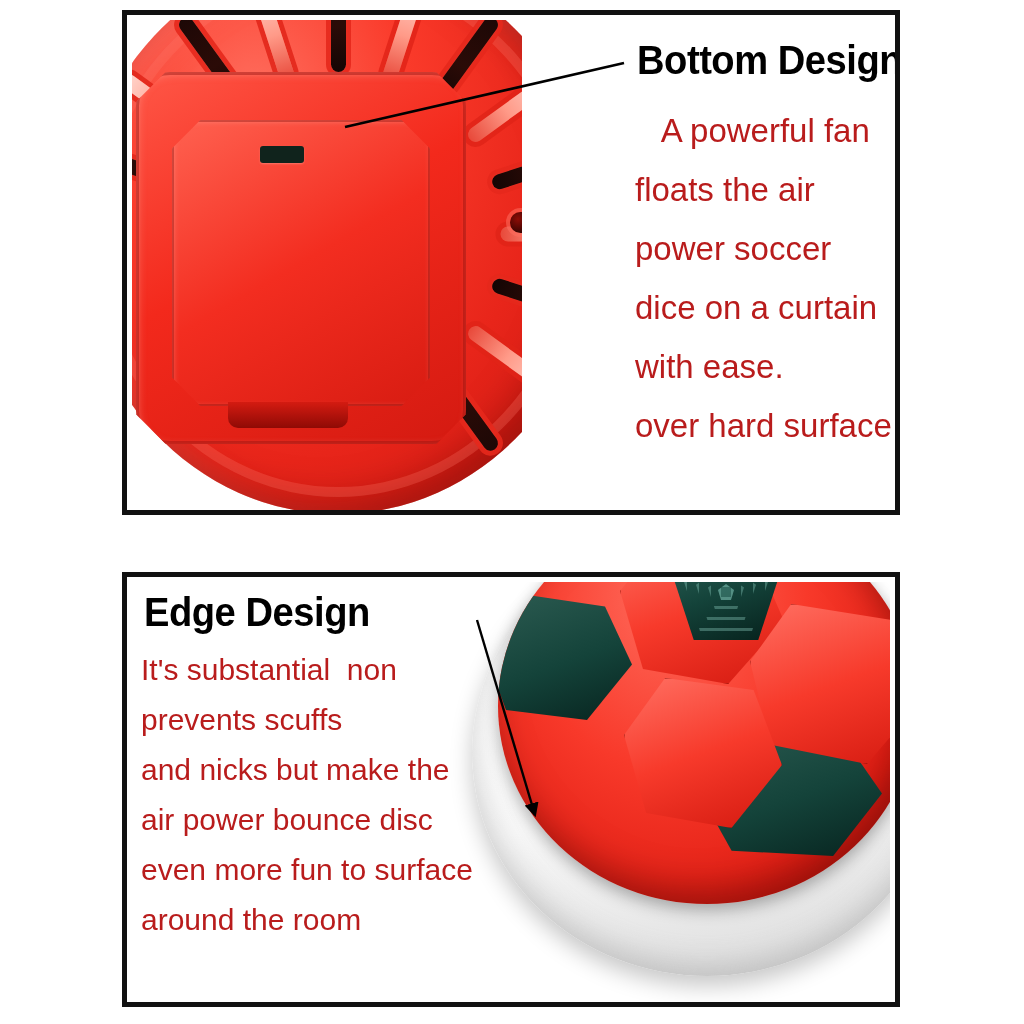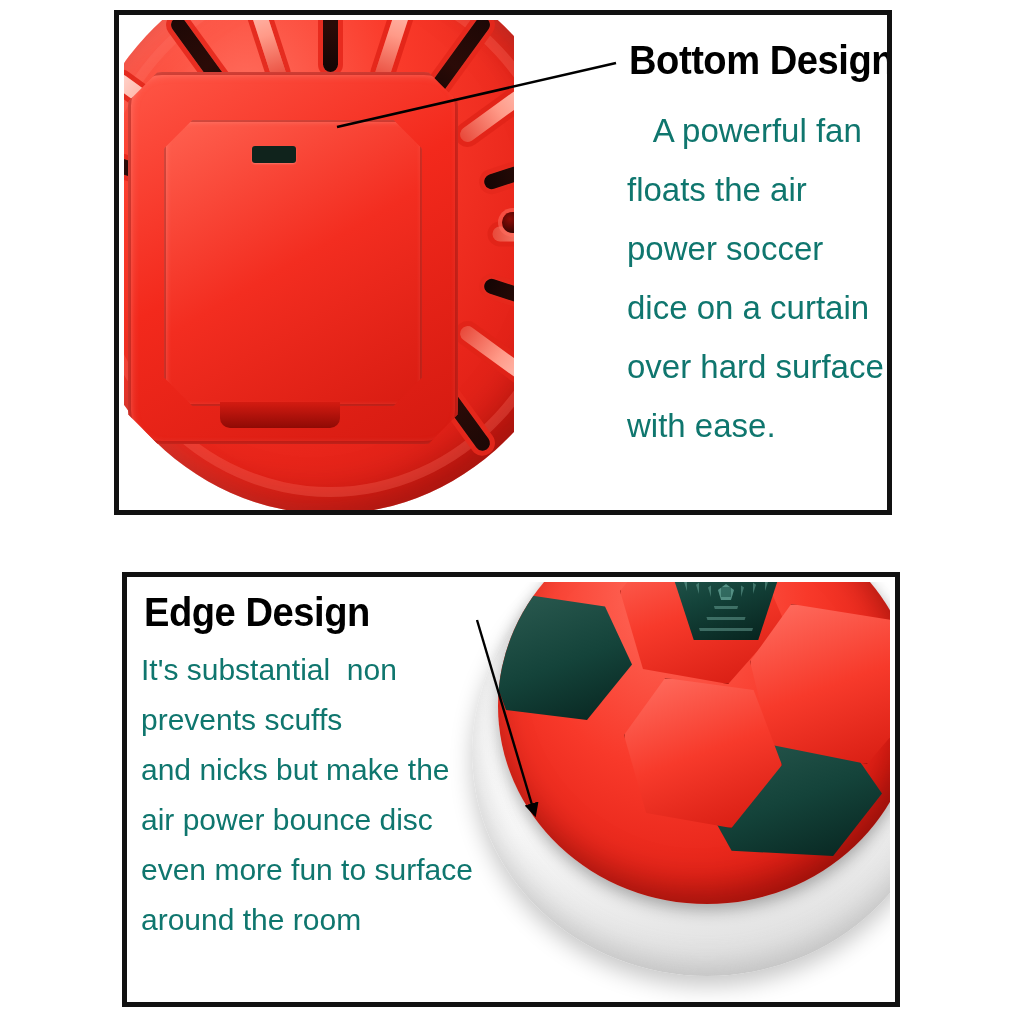--- a/index.html
+++ b/index.html
@@ -12,35 +12,35 @@
   .stage{position:absolute;inset:0;}
 
   
   .panel{
     position:absolute;
     background:#ffffff;
     border:5px solid #111111;
     box-sizing:border-box;
     overflow:hidden;
   }
-  #panel-top{left:114px;top:10px;width:778px;height:505px;}
+  #panel-top{left:122px;top:10px;width:778px;height:505px;}
   #panel-bottom{left:122px;top:572px;width:778px;height:435px;}
 
   
   .heading{
     font-weight:bold;
     color:#000;
     letter-spacing:-0.5px;
     white-space:nowrap;
     font-stretch:condensed;
     transform:scaleX(0.93);
     transform-origin:left center;
   }
   .body-line{
-    color:#0f766e;
+    color:#b91c1c;
     white-space:pre;
   }
 
   
   #top-photo{
     position:absolute;left:5px;top:5px;width:390px;height:490px;
     background:#ffffff;overflow:hidden;
   }
   
   .disc{
@@ -226,22 +226,22 @@
       <line x1="497" y1="48" x2="218" y2="112" stroke="#000" stroke-width="2.6"></line>
     </svg>
 
     <div class="heading" id="top-title">Bottom Design</div>
 
     <div id="top-body">
       <div class="body-line">   A powerful fan</div>
       <div class="body-line">floats the air</div>
       <div class="body-line">power soccer</div>
       <div class="body-line">dice on a curtain</div>
+      <div class="body-line">with ease.</div>
       <div class="body-line">over hard surface</div>
-      <div class="body-line">with ease.</div>
     </div>
   </div>
 
   <div class="panel" id="panel-bottom">
 
     <div id="bot-photo">
       <div class="bumper"></div>
       <div class="ball">
 
         <div class="patch hexA"></div>

